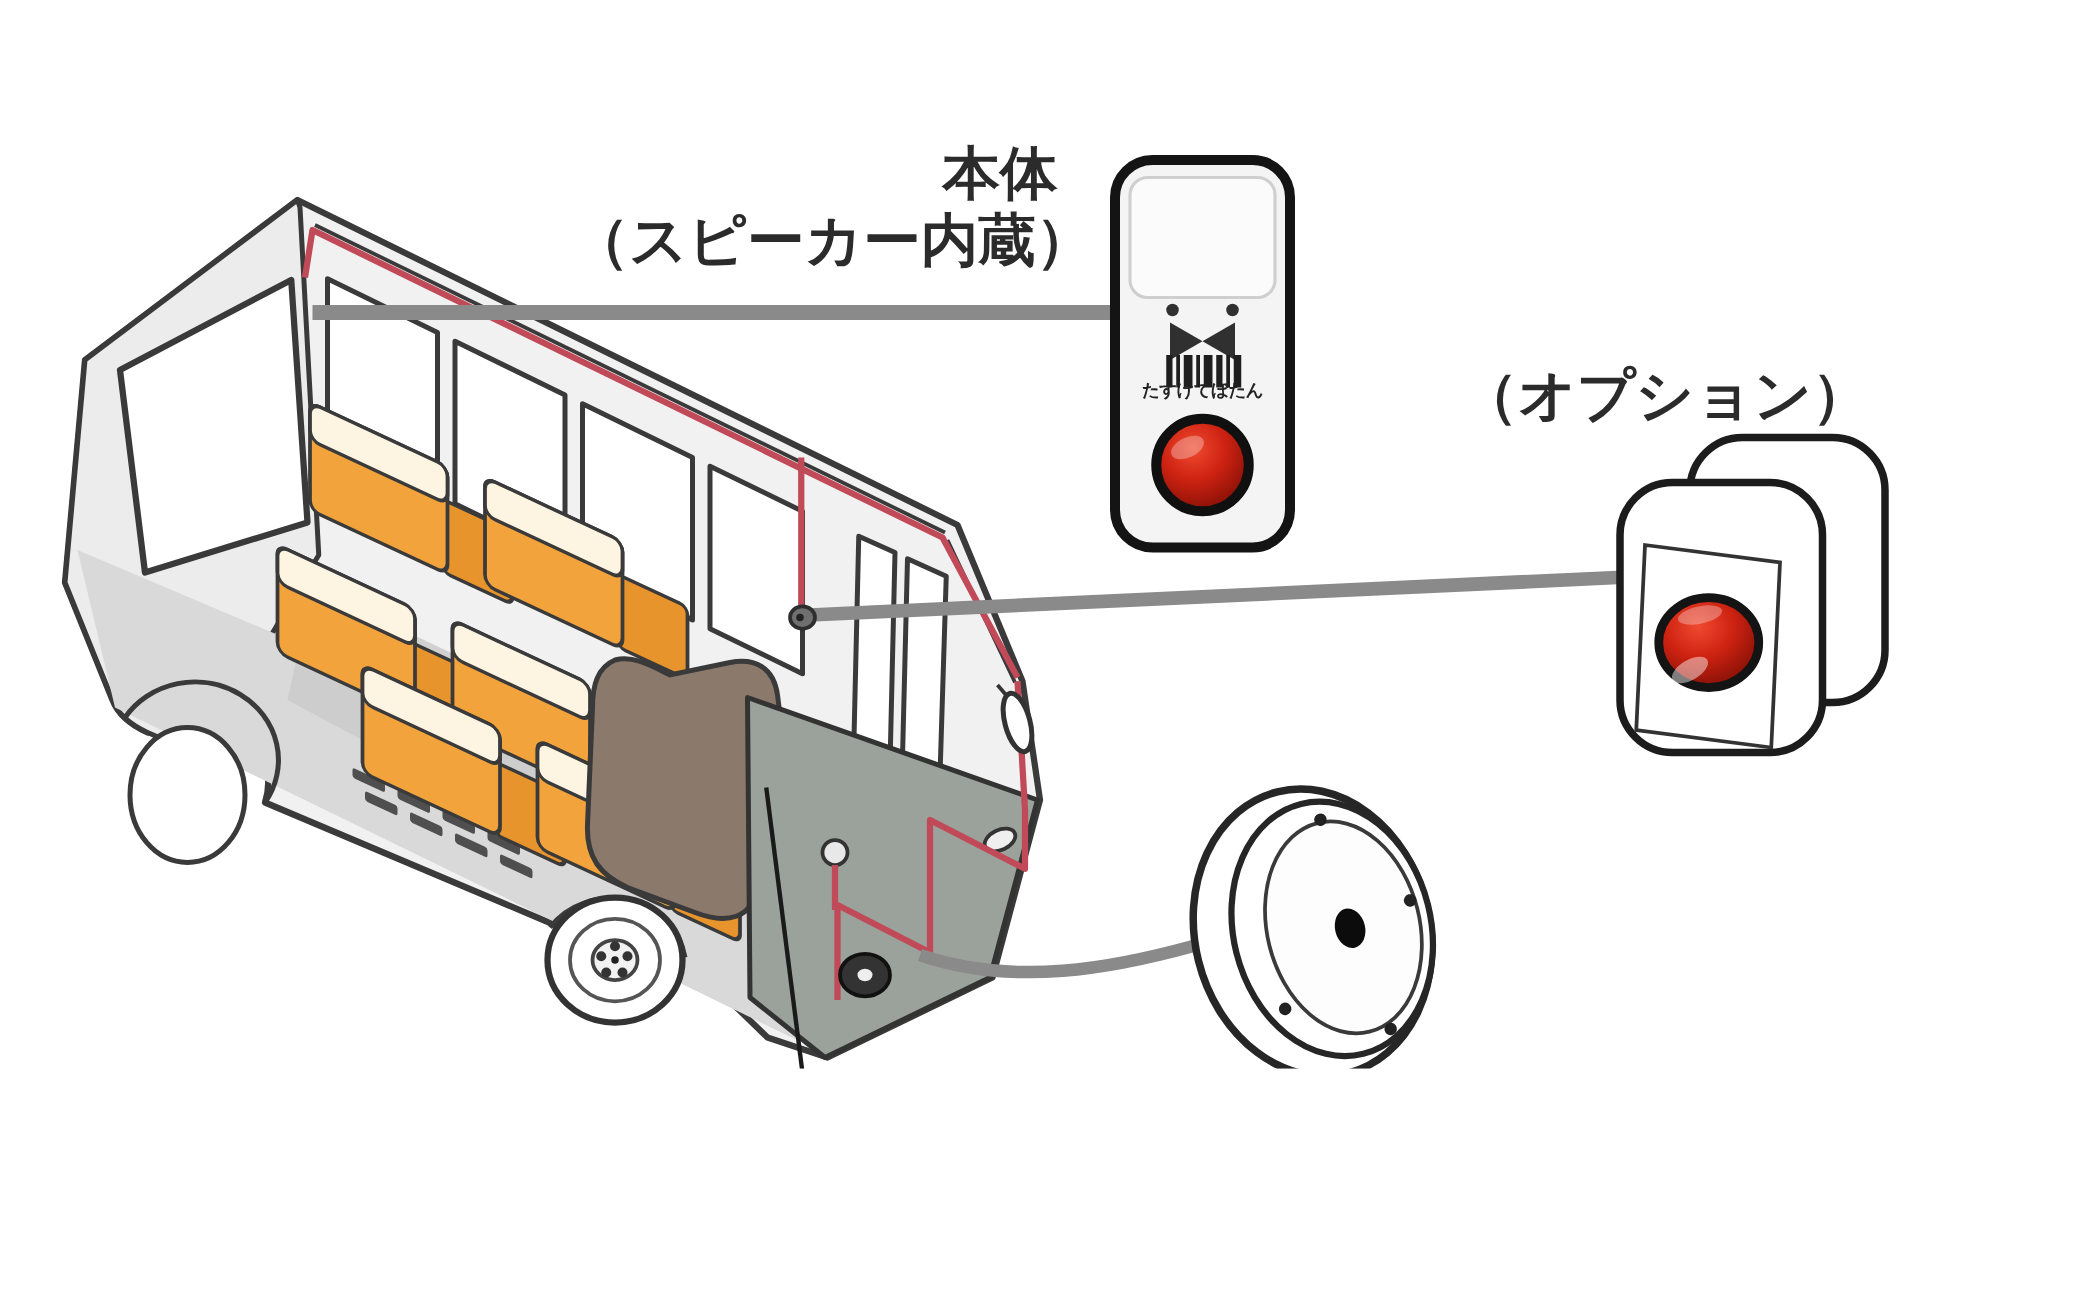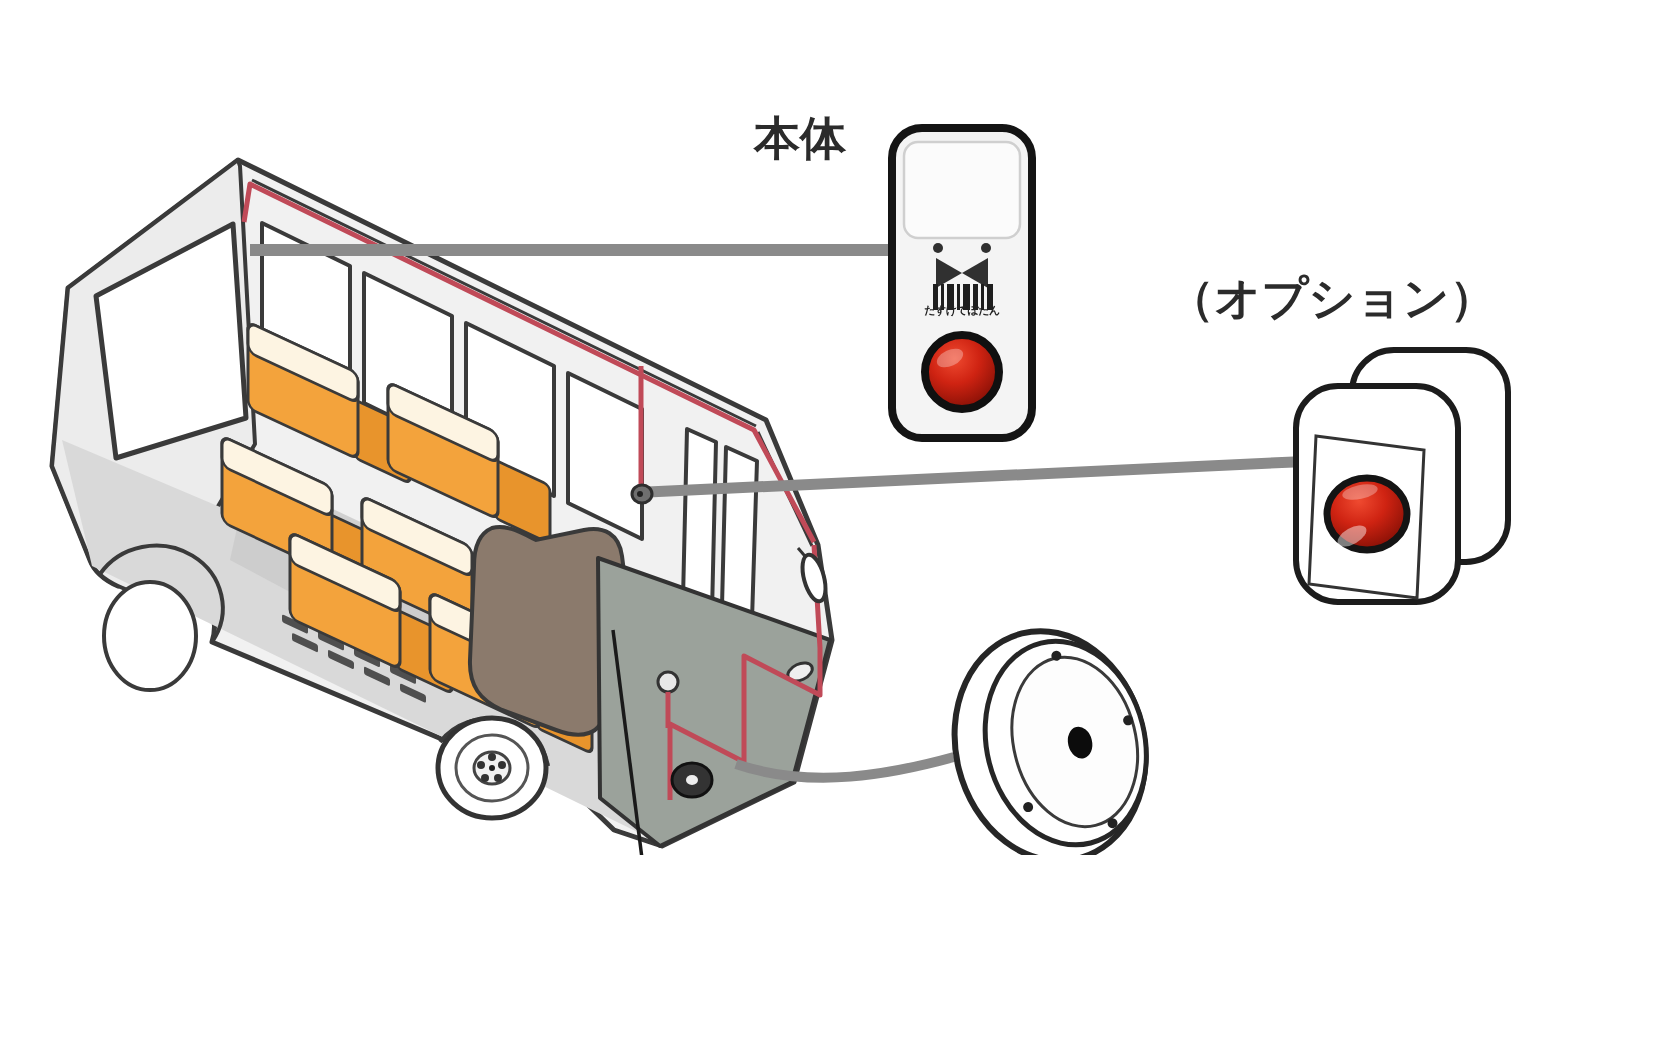--- a/index.html
+++ b/index.html
@@ -15,21 +15,21 @@
     position:absolute;
     font-family:"DejaVu Sans",sans-serif;
     font-weight:600;
     font-size:46px;
     line-height:1.15;
     color:#2b2b2b;
     white-space:nowrap;
   }
   .lbl.centered{transform:translateX(-50%);}
   .lbl.tiny{
-    font-size:11px;
+    font-size:14px;
     font-weight:700;
     letter-spacing:-0.5px;
     color:#222;
   }
 </style>
 </head>
 <body>
 
 <div class="stage">
 
@@ -232,21 +232,22 @@
       <line x1="578" y1="910" x2="612" y2="930"></line>
           <line x1="577" y1="916" x2="611" y2="936"></line>
     </g>
     <polygon points="604,888 632,874 652,884 624,898" fill="#ffffff" stroke="#222" stroke-width="2.5"></polygon>
     <circle cx="592" cy="882" r="3.5" fill="#222"></circle>
   </g>
 </svg>
 
 <div class="lbl centered" style="left:800px; top:112px;">本体</div>
 
-
-
-<div class="lbl centered" style="left:1332px; top:272px;text-align:center;">（オプション）</div>
+<div class="lbl centered" style="left:666px; top:166px;">（スピーカー内蔵）</div>
+
+
+<div class="lbl centered" style="left:1332px; top:290px;text-align:center;">（オプション）</div>
 
 
 
 <div class="lbl tiny centered" style="left:962px; top:305px;">たすけてぼたん</div>
 
 </div>
 
 </body></html>

